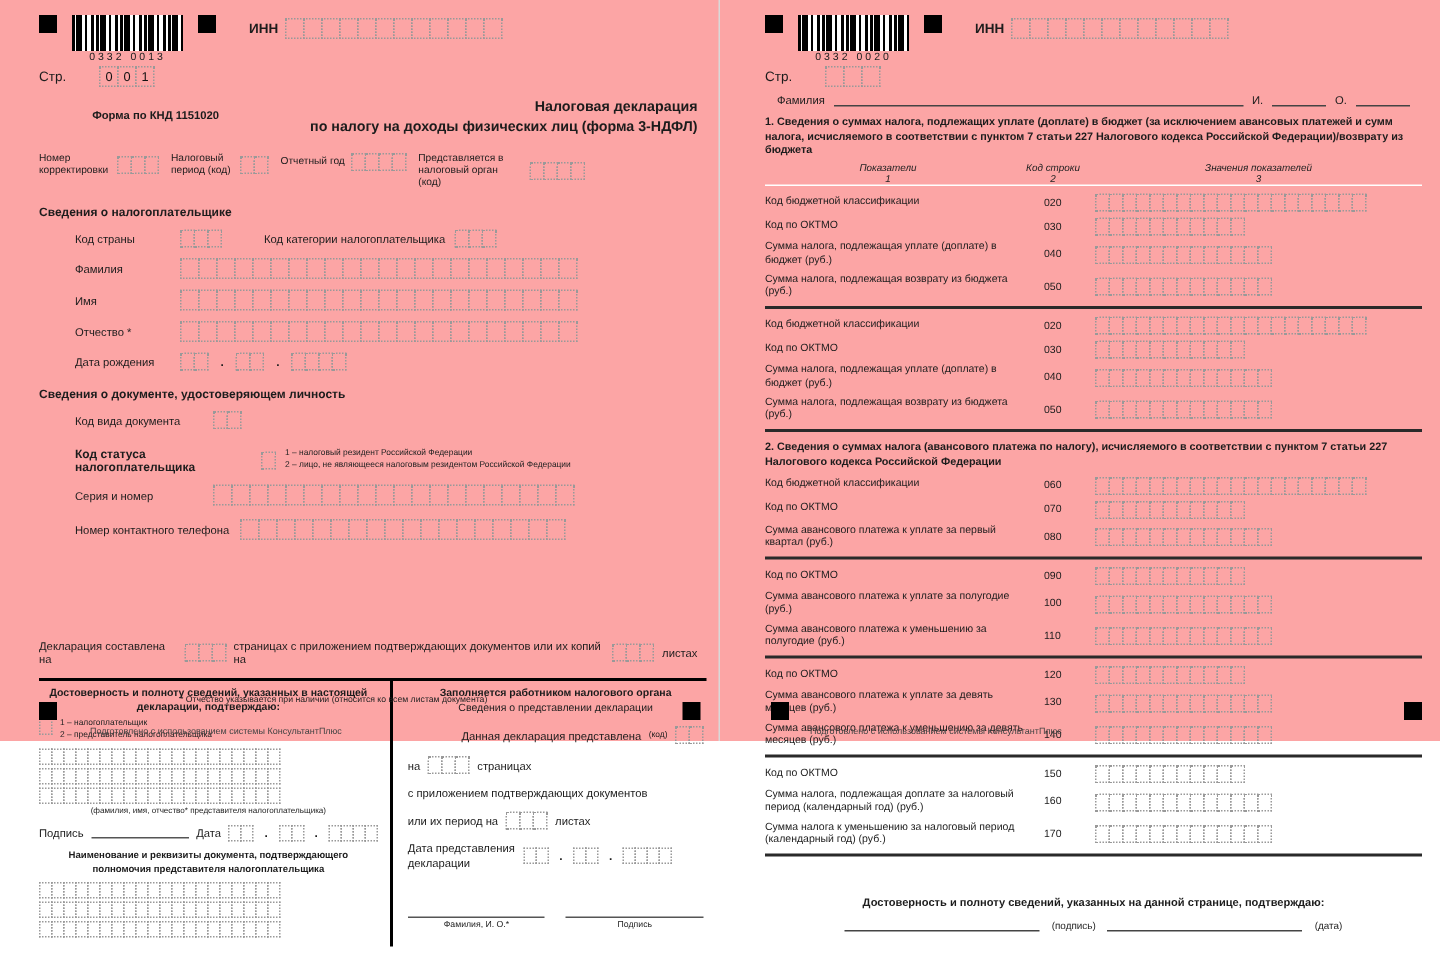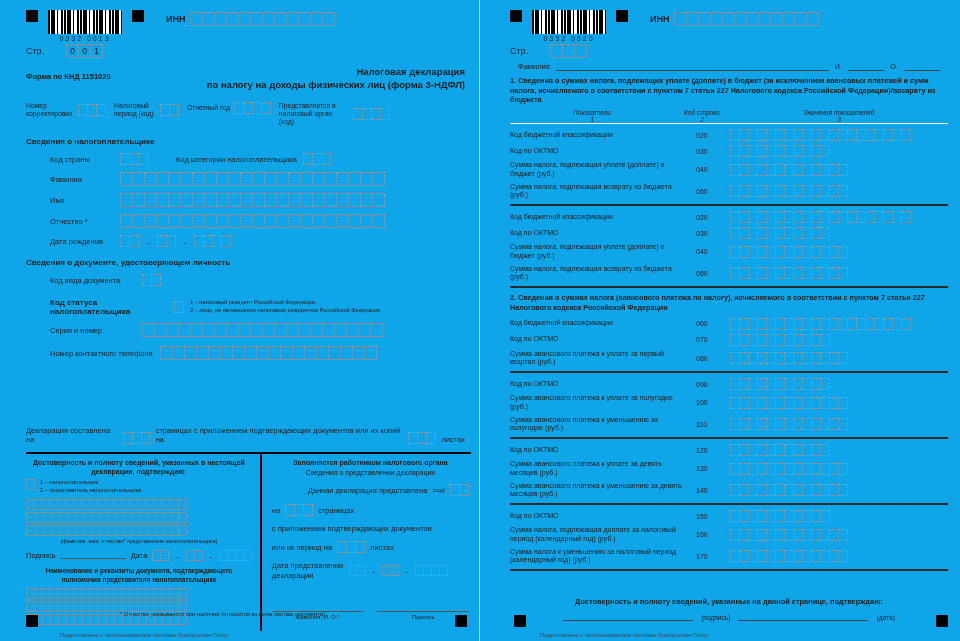--- a/index.html
+++ b/index.html
@@ -1,21 +1,21 @@
 <!DOCTYPE html>
 <html><head>
 <meta charset="utf-8">
 <style>
   * { box-sizing: border-box; }
   html,body { margin:0; padding:0; }
   body {
     width:960px; height:641px; background:#ffffff; overflow:hidden;
     font-family:"Liberation Sans", sans-serif; color:#1c1c1c; display:flex;
   }
-  .page { width:480px; height:641px; position:relative; background:#0ea5e9; }
+  .page { width:480px; height:494px; position:relative; background:#fca5a5; }
   .page-left { padding:8px 14px 0 26px; border-right:1px solid #d9d9d9; }
   .page-right { padding:8px 12px 0 30px; }
 
   .sq { width:12px; height:12px; background:#000; flex:0 0 auto; }
   .bc-wrap { display:flex; flex-direction:column; align-items:center; margin:0 10px; }
   .barcode {
     width:74px; height:24px;
     background:repeating-linear-gradient(90deg,#000 0 2px,#fff 2px 3px,#000 3px 7px,#fff 7px 9px,#000 9px 10px,#fff 10px 13px,#000 13px 15px,#fff 15px 16px);
   }
   .bc-label { font-size:7px; letter-spacing:2px; margin-top:1px; color:#222; }
@@ -31,34 +31,34 @@
     font-size:8.5px; text-align:center; line-height:13px; color:#111; flex:0 0 auto;
   }
   .cells .cell:first-child { margin-left:0; }
   .cells-sm .cell { width:10px; height:12px; line-height:11px; }
   .cells-xs .cell { width:9px; height:11px; }
   .dot { font-weight:bold; margin:0 2px; font-size:8px; align-self:center; }
 
   .str-line { display:flex; justify-content:flex-start; align-items:center; gap:22px; font-size:9px; margin:2px 40px 0 0; }
 
   .title-row { display:flex; margin-top:8px; }
-  .form-code { font-weight:bold; font-size:7.5px; width:120px; padding-top:6px; }
+  .form-code { font-weight:bold; font-size:7.5px; width:120px; padding-top:6px;text-align:right; }
   .main-title { flex:1; text-align:right; font-weight:bold; font-size:9.5px; line-height:1.35; }
 
   .fields-row { display:flex; gap:8px; margin-top:10px; align-items:flex-start; }
   .fgroup { display:flex; gap:4px; align-items:center; }
   .flabel { font-size:6.8px; line-height:1.2; }
 
   .sec-title { font-weight:bold; font-size:8px; margin-top:11px; }
   .frow { display:flex; align-items:center; margin-top:7px; gap:6px; }
   .frow .flabel2 { font-size:7.5px; width:86px; flex:0 0 auto;margin-left:24px; }
   .wide-label { width:64px !important; }
   .note-sm { font-size:5.6px; line-height:1.4; color:#222; }
 
-  .decl-line { display:flex; align-items:flex-end; gap:5px; font-size:7.5px; margin-top:66px; flex-wrap:nowrap; }
+  .decl-line { display:flex; align-items:center; gap:5px; font-size:7.5px; margin-top:66px; flex-wrap:nowrap; }
 
   .confirm { display:flex; border-top:2px solid #000; margin-top:8px; margin-right:-6px; }
   .c-left { width:53%; border-right:2px solid #000; padding:4px 8px 6px 0; }
   .c-right { width:47%; padding:4px 2px 6px 10px; }
   .c-title { font-weight:bold; font-size:7px; text-align:center; line-height:1.3; }
   .c-sub { font-size:7px; text-align:center; margin-top:2px; }
   .c-note-row { display:flex; gap:5px; margin-top:3px; align-items:flex-start; }
   .gridrows { margin-top:4px; display:flex; flex-direction:column; gap:2px; }
   .c-caption { font-size:5.4px; text-align:center; margin-top:2px; color:#222; }
   .sig-row { display:flex; align-items:center; gap:5px; margin-top:6px; font-size:7.5px; }

